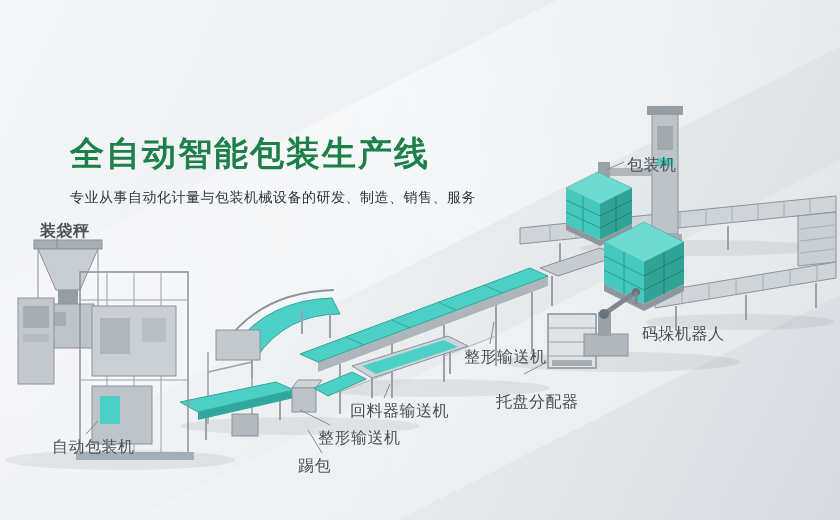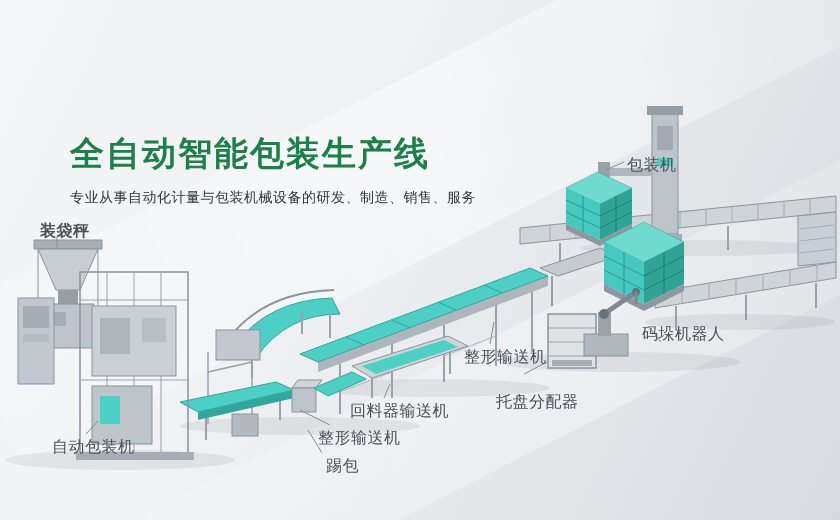--- a/index.html
+++ b/index.html
@@ -281,20 +281,20 @@
       <line x1="661" y1="342" x2="648" y2="326"></line>
     </g>
   </svg>
 
   <h1 class="title">全自动智能包装生产线</h1>
   <p class="subtitle">专业从事自动化计量与包装机械设备的研发、制造、销售、服务</p>
 
   <div class="label" style="left:40px; top:221px;font-weight:bold;">装袋秤</div>
   <div class="label" style="left:627px; top:155px;">包装机</div>
   <div class="label" style="left:52px; top:437px;">自动包装机</div>
-  <div class="label" style="left:326px; top:456px;text-align:center;">踢包</div>
+  <div class="label" style="left:298px; top:456px;text-align:center;">踢包</div>
   <div class="label" style="left:318px; top:428px;">整形输送机</div>
   <div class="label" style="left:350px; top:401px;">回料器输送机</div>
   <div class="label" style="left:464px; top:347px;">整形输送机</div>
   <div class="label" style="left:496px; top:392px;">托盘分配器</div>
   <div class="label" style="left:642px; top:324px;font-family:Liberation Mono, monospace;">码垛机器人</div>
 
 </div>
 
 </body></html>

